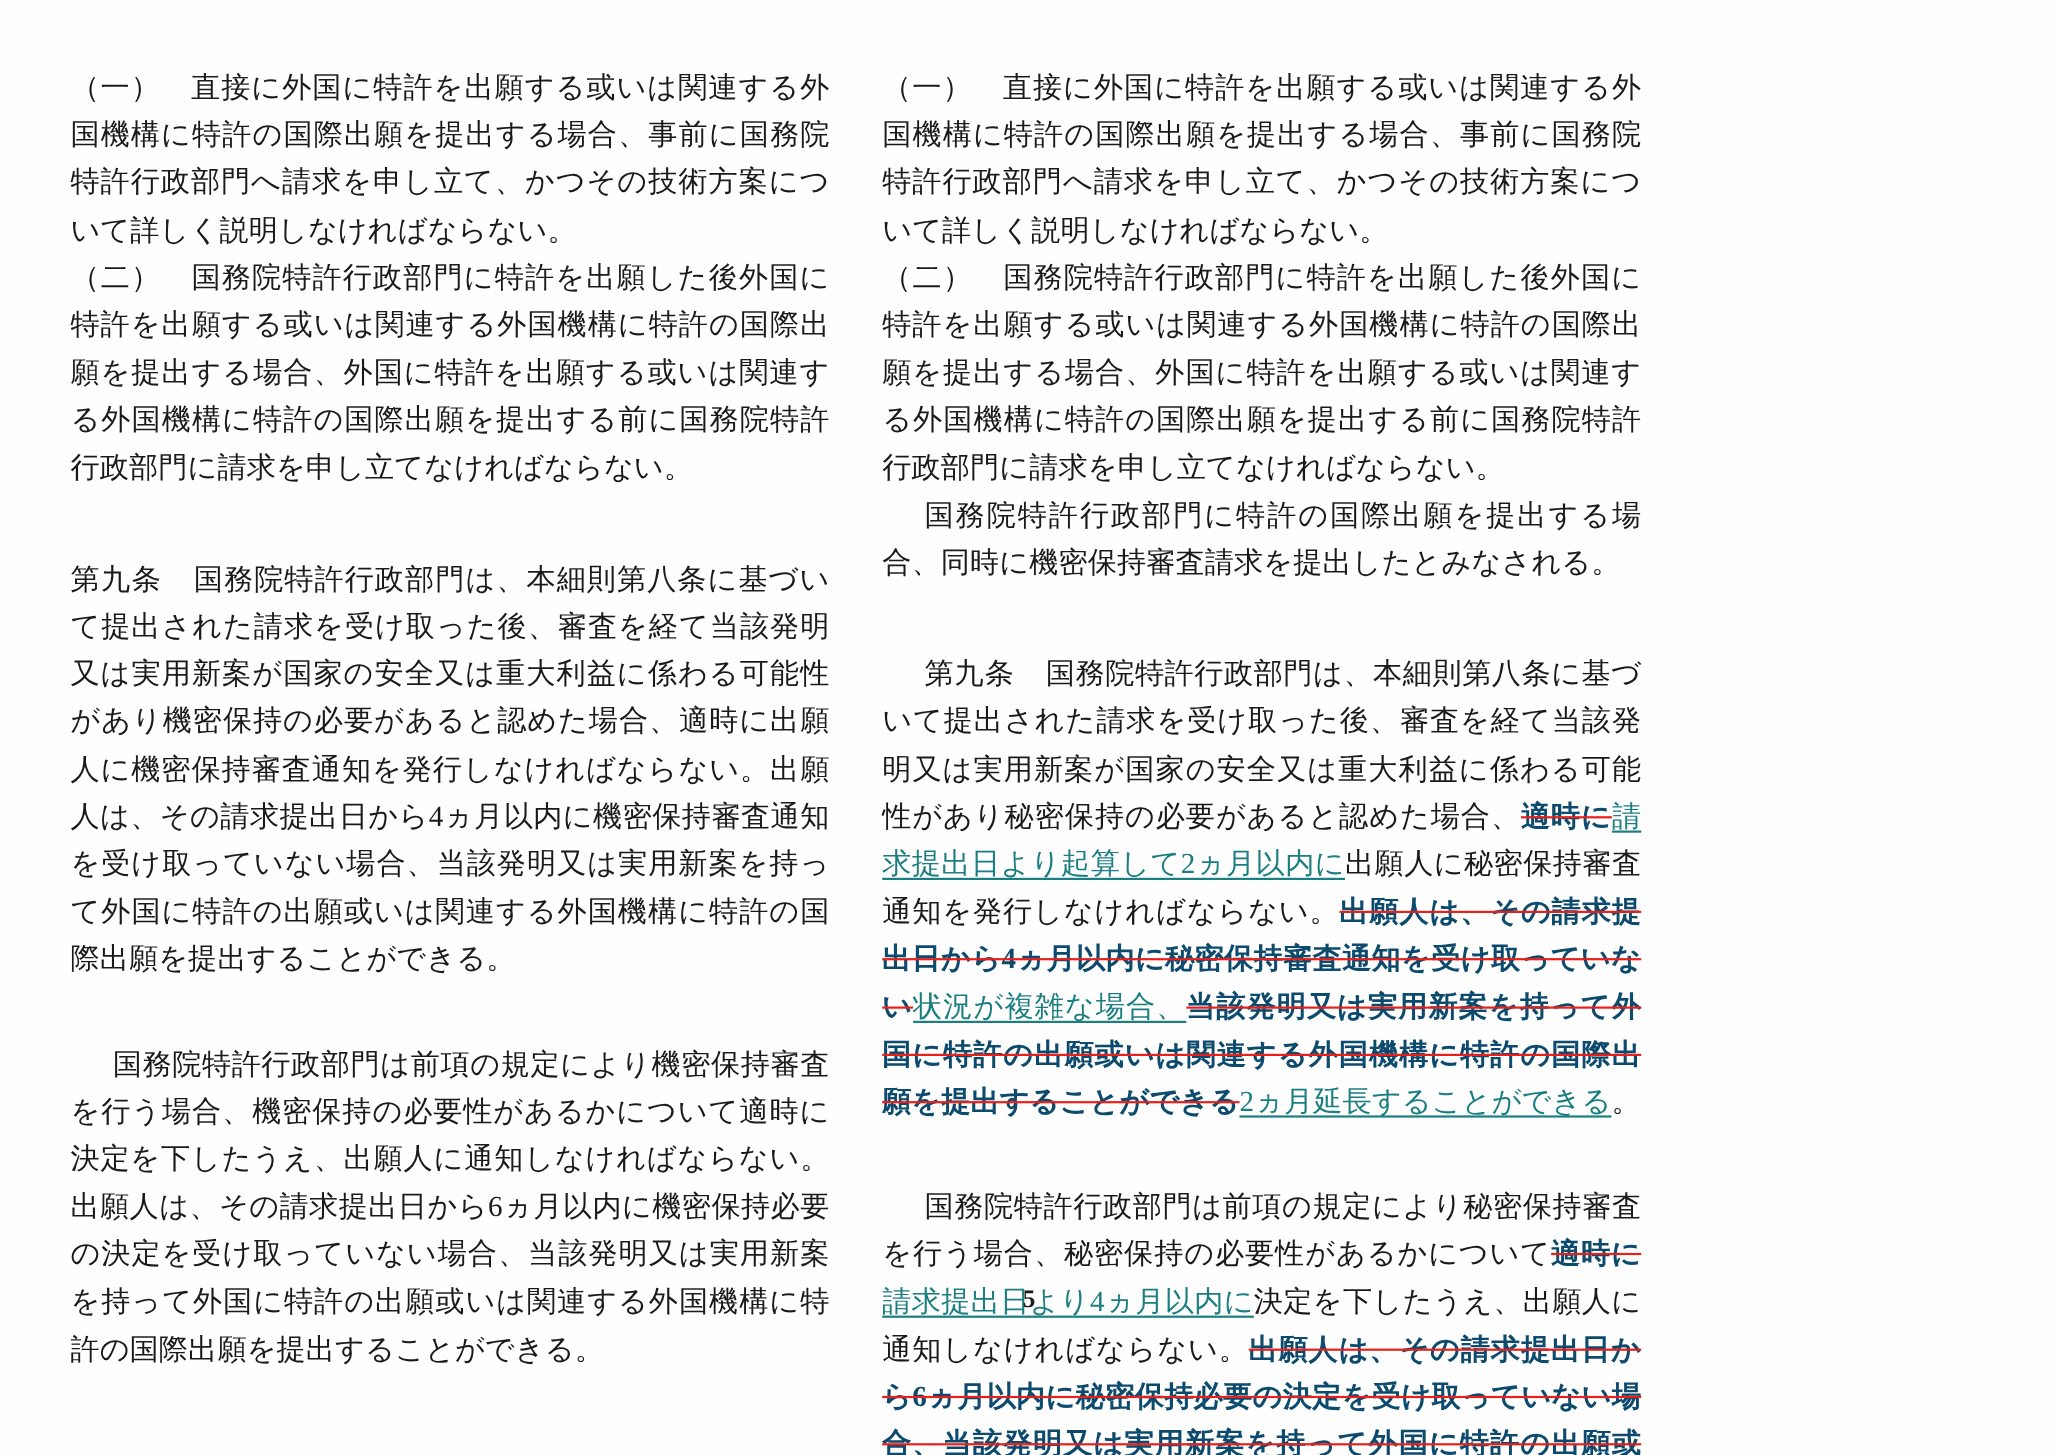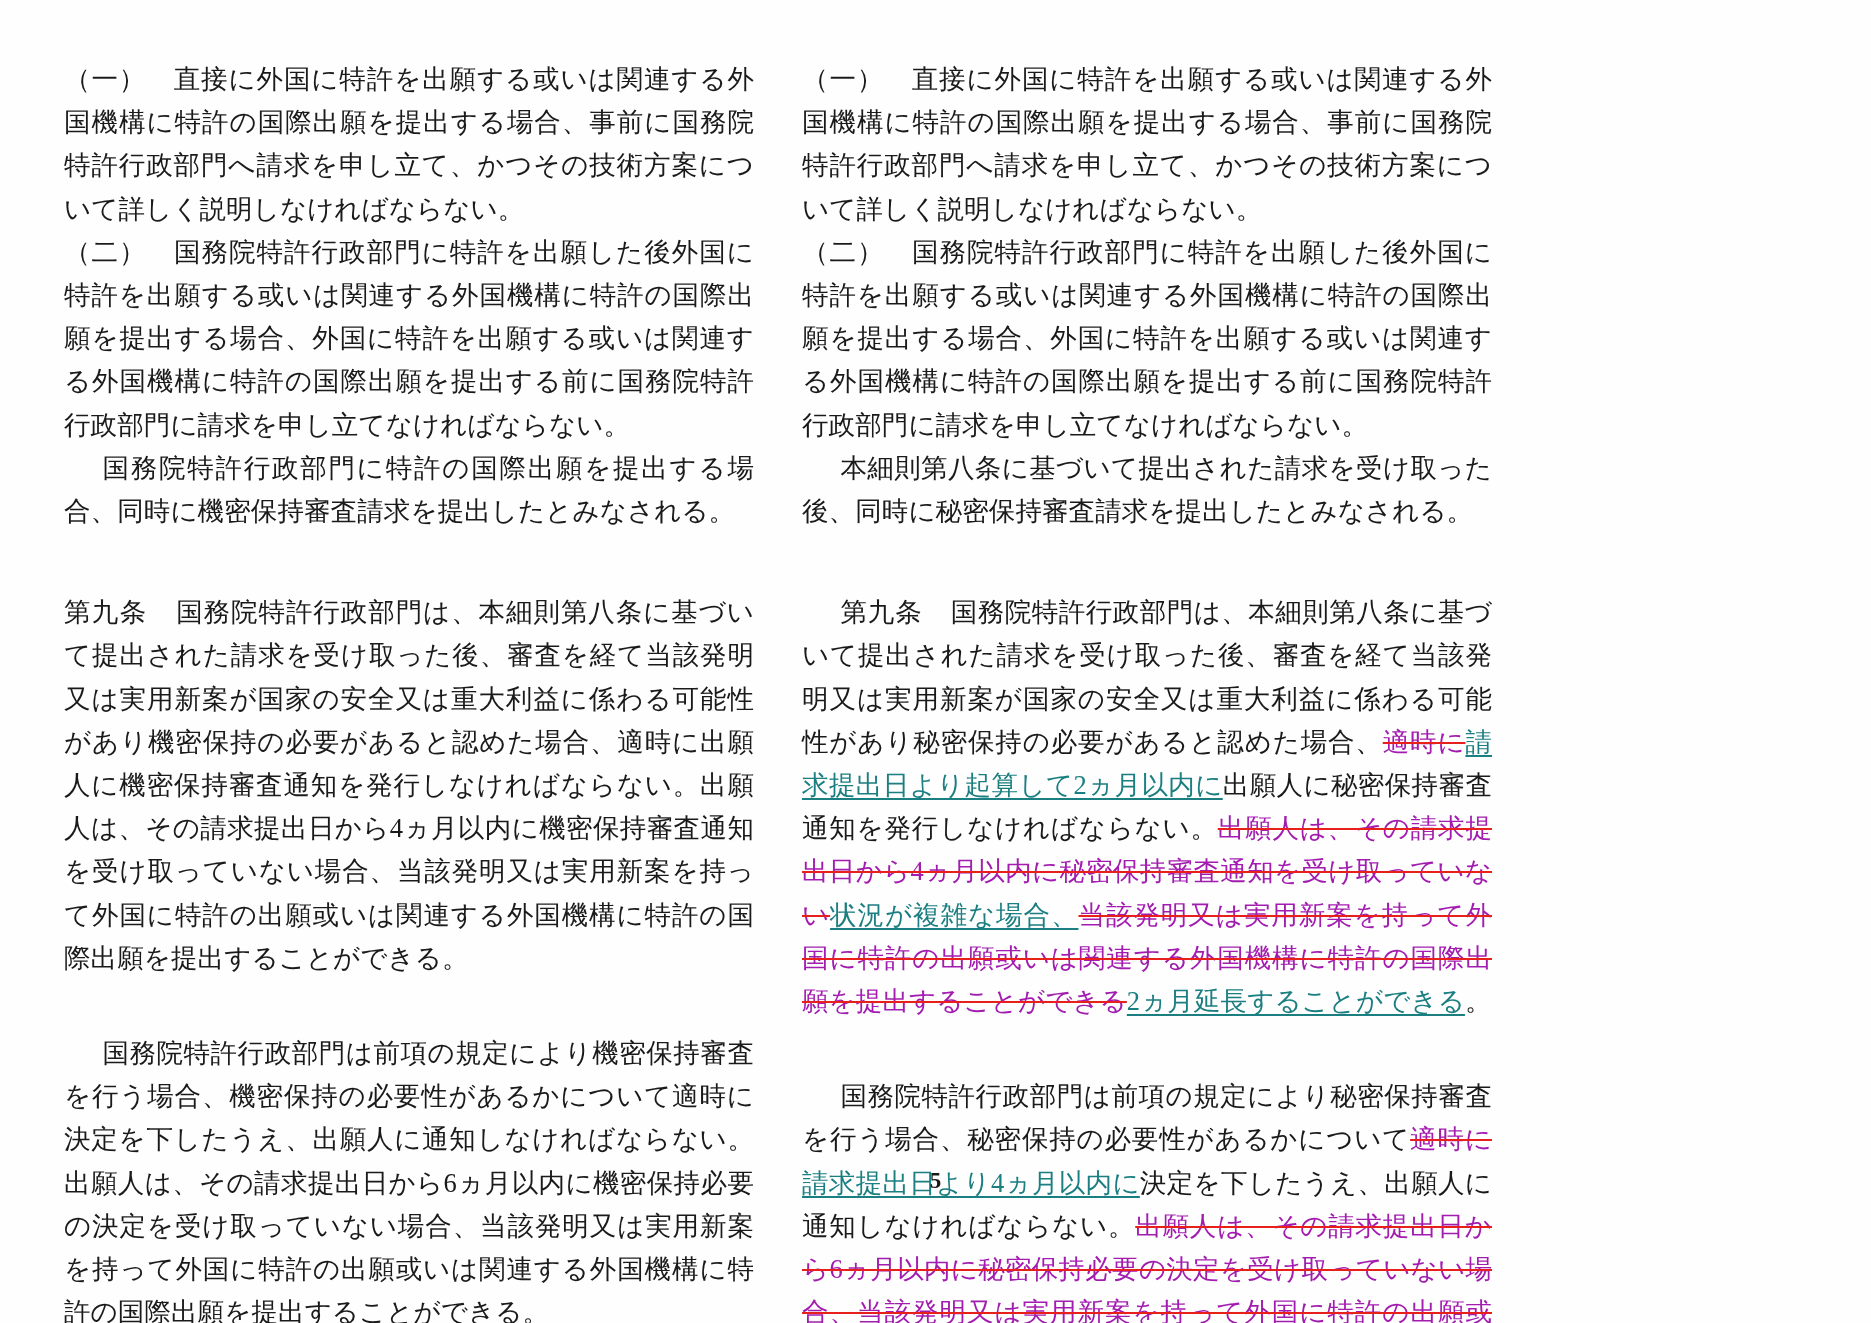--- a/index.html
+++ b/index.html
@@ -55,24 +55,25 @@
   .gap-lg { height: 58px; }
 
   .art-num {
     font-weight: normal;
     letter-spacing: 0.5px;
   }
   .art-sp { display: inline-block; width: 1.05em; }
 
   
   .del {
-    color: #a21caf;
+    color: #0c4a6e;
     text-decoration: line-through;
     text-decoration-color: #e8201b;
     text-decoration-thickness: 2.2px;
+    font-weight: bold;
   }
   .ins {
     color: #1b7e80;
     text-decoration: underline;
     text-decoration-color: #1b7e80;
     text-decoration-thickness: 1.6px;
     text-underline-offset: 3.5px;
   }
 
   .page-number {
@@ -93,39 +94,38 @@
 <div id="page">
 
   <div class="columns">
 
     <div class="col">
 
       <p class="para noindent">（一）　直接に外国に特許を出願する或いは関連する外国機構に特許の国際出願を提出する場合、事前に国務院特許行政部門へ請求を申し立て、かつその技術方案について詳しく説明しなければならない。</p>
 
       <p class="para noindent">（二）　国務院特許行政部門に特許を出願した後外国に特許を出願する或いは関連する外国機構に特許の国際出願を提出する場合、外国に特許を出願する或いは関連する外国機構に特許の国際出願を提出する前に国務院特許行政部門に請求を申し立てなければならない。</p>
 
-      <p class="para indent">国務院特許行政部門に特許の国際出願を提出する場合、同時に機密保持審査請求を提出したとみなされる。</p>
 
       <div class="gap-lg"></div>
 
       <p class="para noindent"><span class="art-num">第九条</span><span class="art-sp"></span><span>国務院特許行政部門は、本細則第八条に基づいて提出された請求を受け取った後、審査を経て当該発明又は実用新案が国家の安全又は重大利益に係わる可能性があり機密保持の必要があると認めた場合、適時に出願人に機密保持審査通知を発行しなければならない。出願人は、その請求提出日から4ヵ月以内に機密保持審査通知を受け取っていない場合、当該発明又は実用新案を持って外国に特許の出願或いは関連する外国機構に特許の国際出願を提出することができる。</span></p>
 
       <div class="gap-md"></div>
 
       <p class="para indent">国務院特許行政部門は前項の規定により機密保持審査を行う場合、機密保持の必要性があるかについて適時に決定を下したうえ、出願人に通知しなければならない。出願人は、その請求提出日から6ヵ月以内に機密保持必要の決定を受け取っていない場合、当該発明又は実用新案を持って外国に特許の出願或いは関連する外国機構に特許の国際出願を提出することができる。</p>
 
     </div>
 
     <div class="col">
 
       <p class="para noindent">（一）　直接に外国に特許を出願する或いは関連する外国機構に特許の国際出願を提出する場合、事前に国務院特許行政部門へ請求を申し立て、かつその技術方案について詳しく説明しなければならない。</p>
 
       <p class="para noindent">（二）　国務院特許行政部門に特許を出願した後外国に特許を出願する或いは関連する外国機構に特許の国際出願を提出する場合、外国に特許を出願する或いは関連する外国機構に特許の国際出願を提出する前に国務院特許行政部門に請求を申し立てなければならない。</p>
 
-      <p class="para indent">本細則第八条に基づいて提出された請求を受け取った後、同時に秘密保持審査請求を提出したとみなされる。</p>
+      <p class="para indent">国務院特許行政部門に特許の国際出願を提出する場合、同時に機密保持審査請求を提出したとみなされる。</p>
 
       <div class="gap-lg"></div>
 
       <p class="para indent"><span class="art-num">第九条</span><span class="art-sp"></span><span>国務院特許行政部門は、本細則第八条に基づいて提出された請求を受け取った後、審査を経て当該発明又は実用新案が国家の安全又は重大利益に係わる可能性があり秘密保持の必要があると認めた場合、</span><span class="del">適時に</span><span class="ins">請求提出日より起算して2ヵ月以内に</span><span>出願人に秘密保持審査通知を発行しなければならない。</span><span class="del">出願人は、その請求提出日から4ヵ月以内に秘密保持審査通知を受け取っていない</span><span class="ins">状況が複雑な場合、</span><span class="del">当該発明又は実用新案を持って外国に特許の出願或いは関連する外国機構に特許の国際出願を提出することができる</span><span class="ins">2ヵ月延長することができる</span><span>。</span></p>
 
       <div class="gap-md"></div>
 
       <p class="para indent"><span>国務院特許行政部門は前項の規定により秘密保持審査を行う場合、秘密保持の必要性があるかについて</span><span class="del">適時に</span><span class="ins">請求提出日より4ヵ月以内に</span><span>決定を下したうえ、出願人に通知しなければならない。</span><span class="del">出願人は、その請求提出日から6ヵ月以内に秘密保持必要の決定を受け取っていない場合、当該発明又は実用新案を持って外国に特許の出願或いは関連する外国機構に特許の国際出願を提出することができる。</span></p>
 
     </div>

